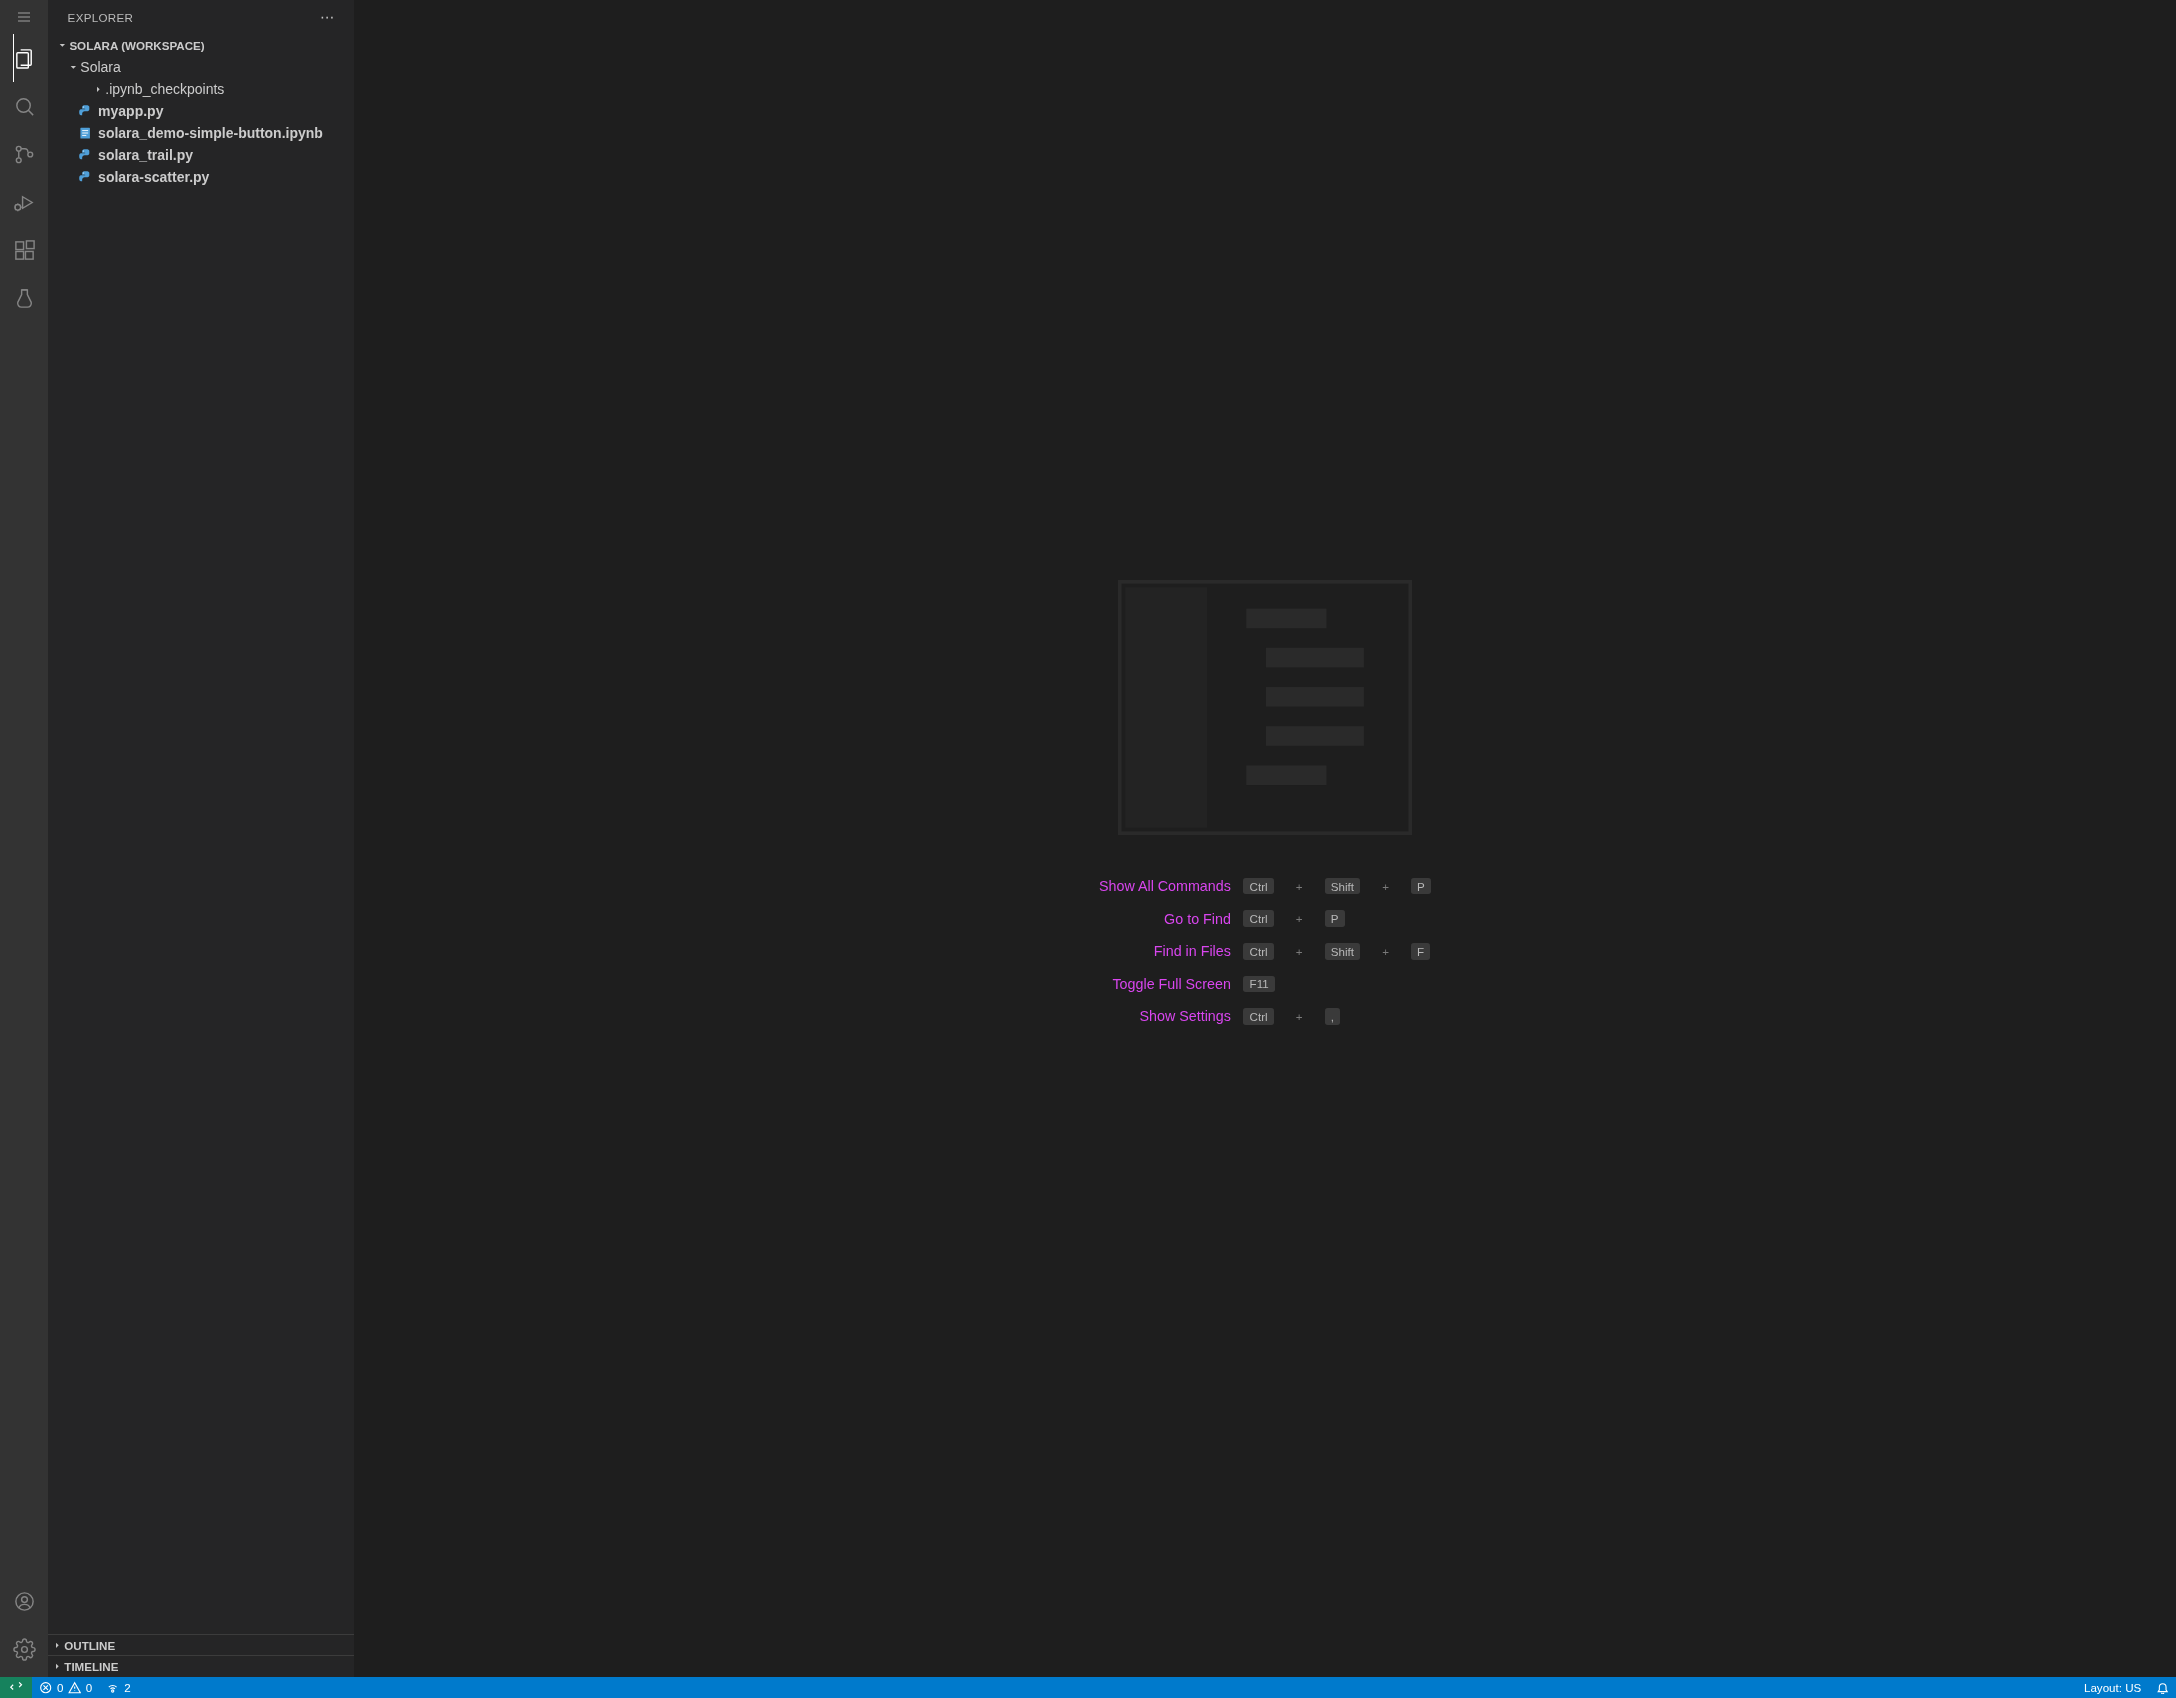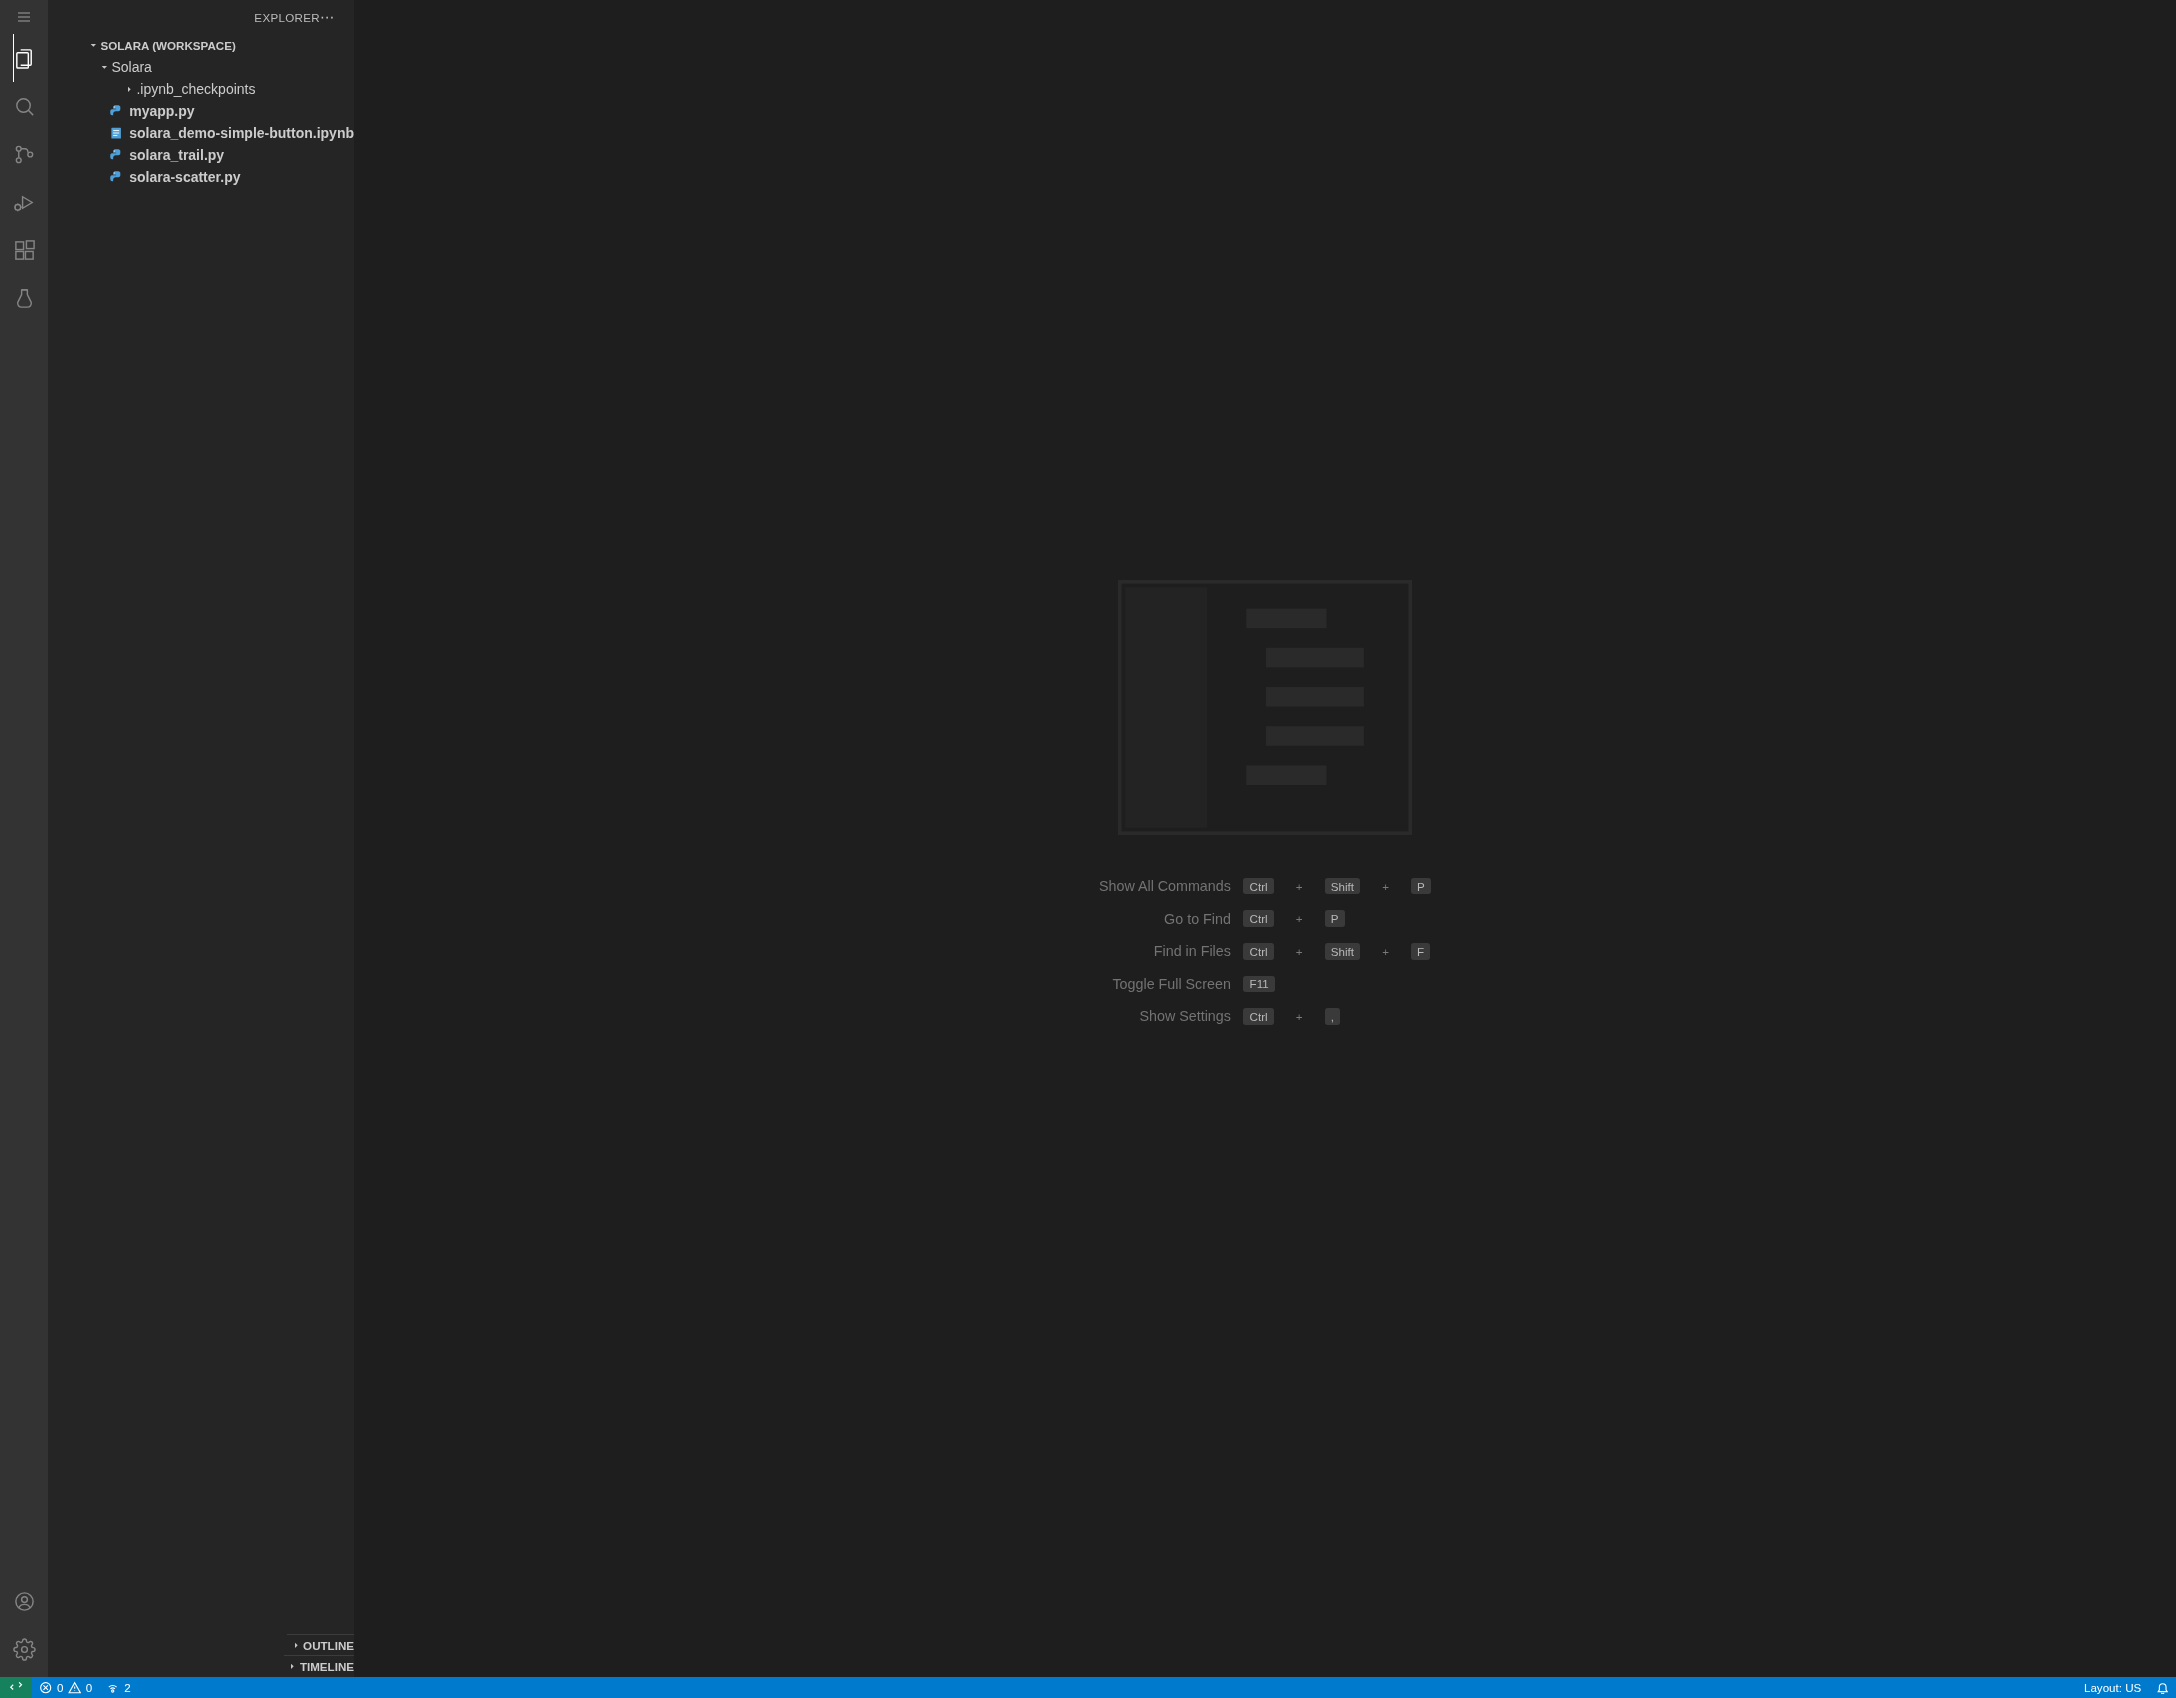--- a/index.html
+++ b/index.html
@@ -11,21 +11,21 @@
   
   .activity-bar { width: 48px; background: #333333; display: flex; flex-direction: column; align-items: center; flex-shrink: 0; }
   .activity-menu { width: 48px; height: 34px; display: flex; align-items: center; justify-content: center; color: #858585; cursor: pointer; }
   .activity-items { flex: 1; display: flex; flex-direction: column; align-items: stretch; }
   .activity-item { height: 48px; display: flex; align-items: center; justify-content: center; color: #858585; cursor: pointer; position: relative; }
   .activity-item.active { color: #ffffff; }
   .activity-item.active::before { content: ""; position: absolute; left: 0; top: 0; bottom: 0; width: 1.8px; background: #ffffff; }
   .activity-bottom { display: flex; flex-direction: column; padding-bottom: 3.6px; }
 
   
-  .sidebar { width: 306px; background: #252526; display: flex; flex-direction: column; flex-shrink: 0; align-items: flex-end; }
+  .sidebar { width: 306px; background: #252526; display: flex; flex-direction: column; flex-shrink: 0; }
   .sidebar-header { height: 34px; padding: 0 18px 0 19.6px; display: flex; align-items: center; justify-content: space-between; color: #bbbbbb; font-size: 11.6px; letter-spacing: 0.3px; }
   .sidebar-header .dots { color: #c5c5c5; cursor: pointer; font-size: 14.3px; letter-spacing: 1.8px; }
   .tree { flex: 1; overflow: auto; font-size: 14px; color: #cccccc; }
   .tree-row { display: flex; align-items: center; height: 22px; padding-left: 7.1px; cursor: pointer; white-space: nowrap; }
   .tree-row .chev { width: 14.3px; display: inline-flex; justify-content: center; color: #c5c5c5; }
   .tree-row.root { font-weight: 700; font-size: 11.6px; color: #cccccc; }
   .tree-row.folder { padding-left: 18px; }
   .tree-row.subfolder { padding-left: 43px; }
   .tree-row.file { padding-left: 28.5px; font-weight: bold; }
   .fileicon { width: 18px; display: inline-flex; justify-content: center; align-items: center; margin-right: 3.6px; }
@@ -33,21 +33,21 @@
   .sidebar-section { height: 21.4px; border-top: 0.9px solid #3c3c3c; display: flex; align-items: center; padding-left: 2px; font-size: 11.6px; font-weight: 700; color: #cccccc; cursor: pointer; }
   .sidebar-section .chev { width: 14.3px; display: inline-flex; justify-content: center; color: #c5c5c5; }
 
   
   .editor { flex: 1; background: #1e1e1e; display: flex; align-items: center; justify-content: center; flex-direction: column; }
   .watermark-wrap { display: flex; flex-direction: column; align-items: center; gap: 43px; transform: translateY(-36px); }
 
   .watermark-svg { opacity: 1; }
 
   .shortcuts { display: grid; grid-template-columns: auto auto; column-gap: 12.5px; row-gap: 16px; align-items: center; }
-  .sc-label { text-align: right; color: #737373; font-size: 14.3px; }
+  .sc-label { text-align: right; color: #d946ef; font-size: 14.3px; }
   .sc-keys { display: flex; align-items: center; gap: 22px; color: #7a7a7a; font-size: 11.6px; }
   .kbd { background: #3a3a3a; color: #b9b9b9; padding: 1.8px 6.2px; border-radius: 2.7px; font-size: 11.6px; }
   .plus { color: #7a7a7a; font-size: 11.6px; }
 
   
   .statusbar { height: 21.4px; background: #007acc; color: #ffffff; display: flex; align-items: stretch; font-size: 11.6px; flex-shrink: 0; }
   .statusbar .remote { background: #16825d; width: 32px; display: flex; align-items: center; justify-content: center; cursor: pointer; }
   .status-item { display: flex; align-items: center; padding: 0 7.1px; gap: 4.5px; cursor: pointer; }
   .status-spacer { flex: 1; }
 

